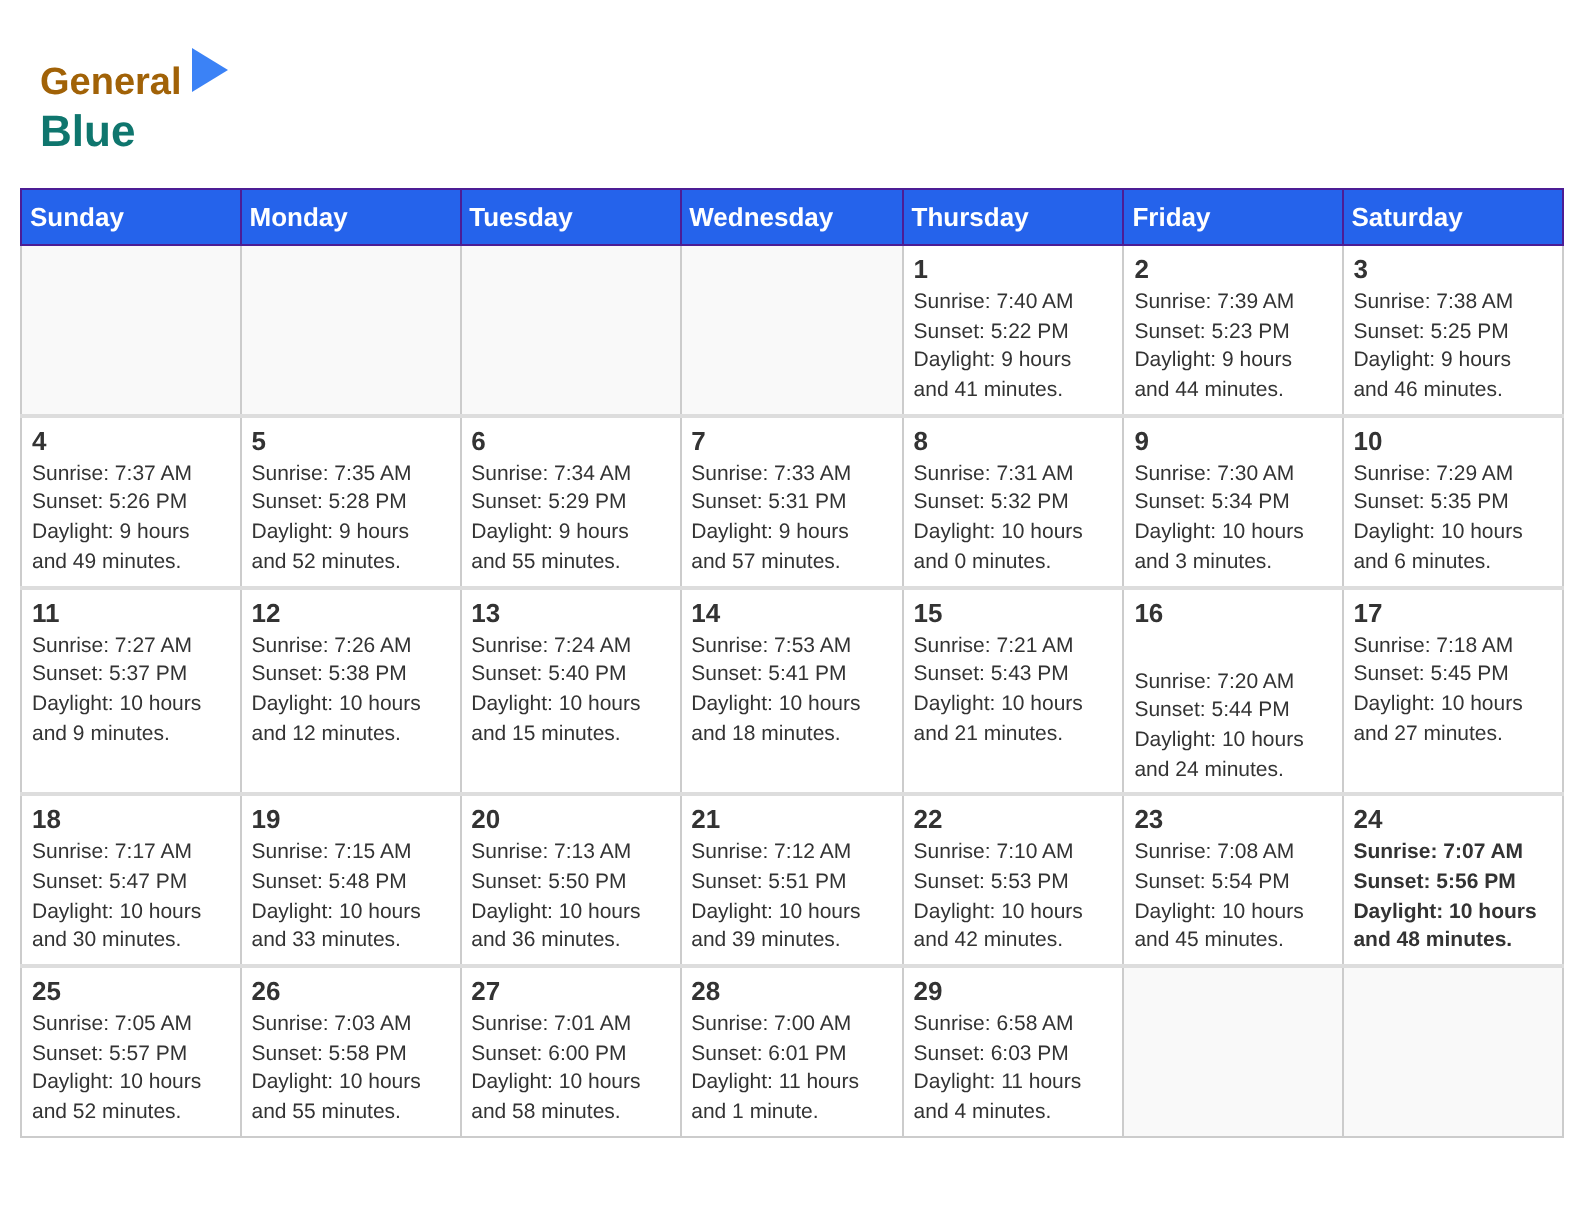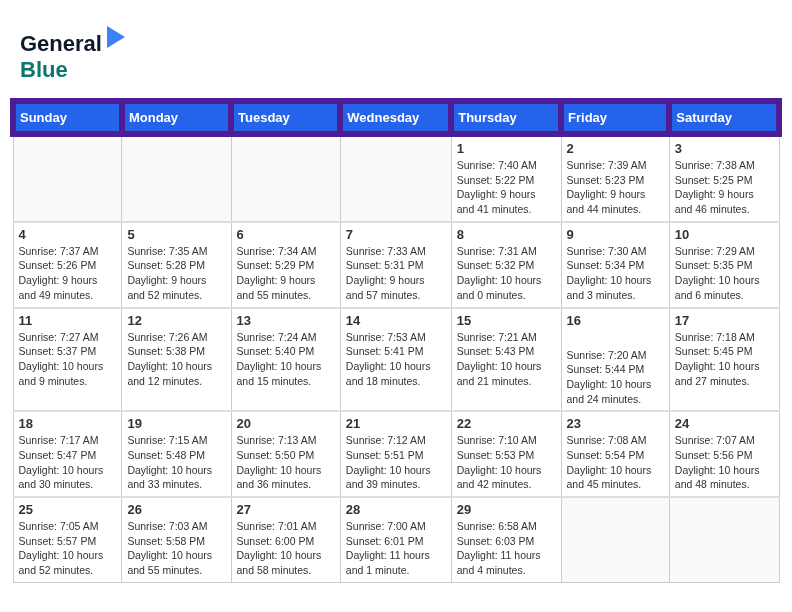--- a/index.html
+++ b/index.html
@@ -26,21 +26,21 @@
     .title-block { text-align: right; }
     .main-title { font-size: 36px; color: #333; font-weight: normal; }
     .subtitle { font-size: 16px; color: #555; }
     .calendar { width: 100%; border-collapse: collapse; }
     .calendar th {
       background: #2563eb;
       color: #fff;
       padding: 6px 4px;
       text-align: left;
       font-size: 13px;
-      border: 6px solid #4c1d95;
+      border: 1px solid #4c1d95;
     }
     .calendar td {
       border: 1px solid #ccc;
       vertical-align: top;
       padding: 4px 5px;
       width: 113px;
       min-height: 75px;
       font-size: 11px;
       color: #333;
       background: #fff;
@@ -55,21 +55,21 @@
     }
     .day-info { font-size: 10.5px; color: #333; line-height: 1.4; }
     .row-sep { border-top: 2px solid #ddd; }
   </style>
 </head>
 <body>
 
 <div class="header">
   <div class="logo">
     <div class="logo-line1">
-      <span style="font-size:22px;font-weight:bold;color:#0f172a;margin-top:16px;">General</span>
+      <span style="font-size:19px;font-weight:bold;color:#a16207;margin-top:16px;">General</span>
       <span style="display:inline-block;width:0;height:0;border-top:11px solid transparent;border-bottom:11px solid transparent;border-left:18px solid #3b82f6;margin-left:3px;margin-top:2px;"></span>
     </div>
     <div>
       <span style="font-size:22px;font-weight:bold;color:#0f766e;">Blue</span>
     </div>
   </div>
   <div class="title-block">
     <div class="main-title"></div>
     <div class="subtitle"></div>
   </div>
@@ -255,21 +255,21 @@
         </td>
         <td>
           <span class="day-num">23</span>
           <div class="day-info" style="white-space: pre-line;">Sunrise: 7:08 AM
 Sunset: 5:54 PM
 Daylight: 10 hours
 and 45 minutes.</div>
         </td>
         <td>
           <span class="day-num">24</span>
-          <div class="day-info" style="white-space: pre-line;">Sunrise: 7:07 AM
+          <div class="day-info" style="white-space: pre-line; font-weight: bold;">Sunrise: 7:07 AM
 Sunset: 5:56 PM
 Daylight: 10 hours
 and 48 minutes.</div>
         </td>
       </tr>
       <tr class="row-sep">
         <td>
           <span class="day-num">25</span>
           <div class="day-info" style="white-space: pre-line;">Sunrise: 7:05 AM
 Sunset: 5:57 PM

